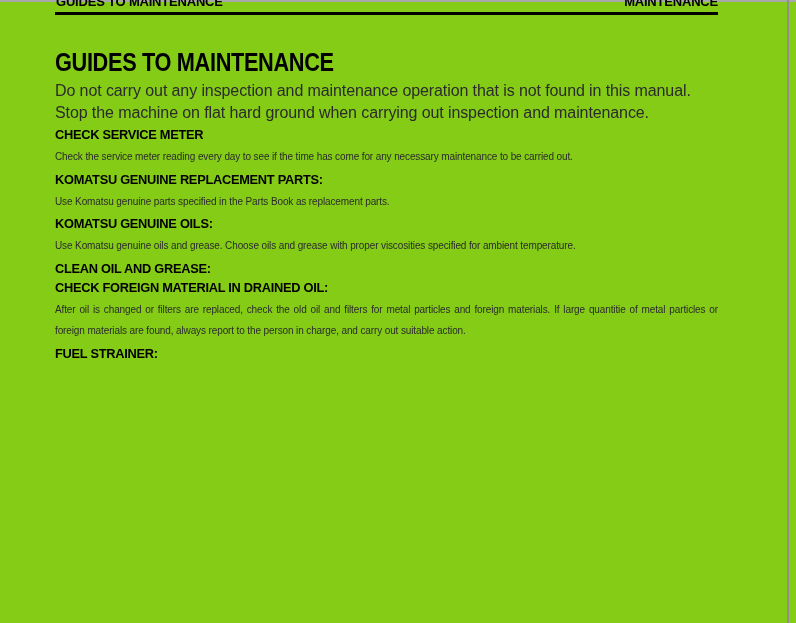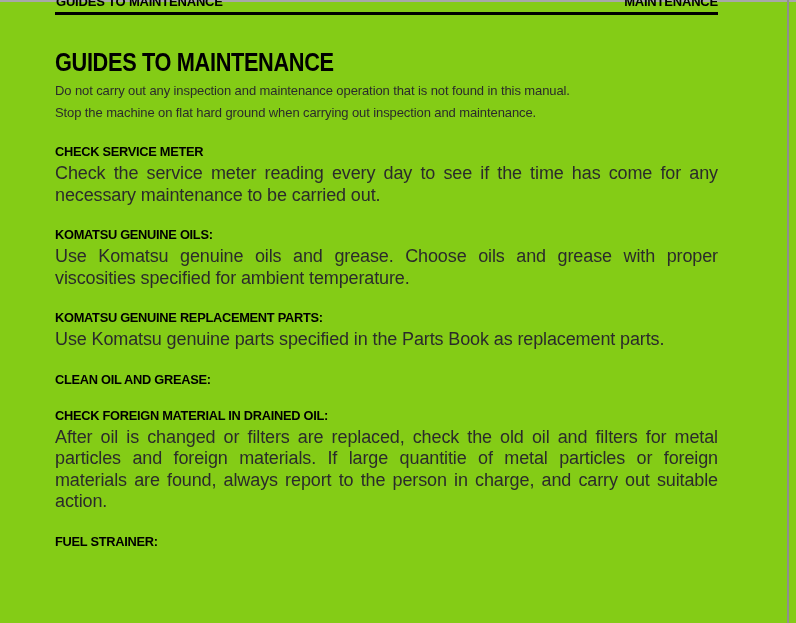--- a/index.html
+++ b/index.html
@@ -58,38 +58,38 @@
     font-weight: 700;
     color: #000;
     letter-spacing: -0.4px;
     transform: scaleX(0.87);
     transform-origin: 0 50%;
     white-space: nowrap;
     line-height: 26px;
   }
   .intro {
     margin-top: 5px;
-    font-size: 13px;
+    font-size: 16px;
     line-height: 21.5px;
     letter-spacing: -0.1px;
   }
-  .section { margin-top: 21px; }
+  .section { margin-top: 4px; }
   .section-heading {
     font-size: 13.5px;
     font-weight: 700;
     color: #000;
     letter-spacing: -0.3px;
     line-height: 15px;
     transform: scaleX(0.95);
     transform-origin: 0 50%;
     white-space: nowrap;
   }
   .section-body {
     margin-top: 4px;
-    font-size: 18px;
+    font-size: 10px;
     line-height: 21.5px;
     letter-spacing: -0.12px;
     text-align: justify;
     text-align-last: left;
   }
 </style>
 </head>
 <body>
 
 <div id="page">
@@ -109,27 +109,27 @@
       <div>Do not carry out any inspection and maintenance operation that is not found in this manual.</div>
       <div>Stop the machine on flat hard ground when carrying out inspection and maintenance.</div>
     </div>
 
     <div class="section">
       <div class="section-heading">CHECK SERVICE METER</div>
       <div class="section-body">Check the service meter reading every day to see if the time has come for any necessary maintenance to be carried out.</div>
     </div>
 
     <div class="section">
-      <div class="section-heading">KOMATSU GENUINE OILS:</div>
-      <div class="section-body">Use Komatsu genuine oils and grease. Choose oils and grease with proper viscosities specified for ambient temperature.</div>
+      <div class="section-heading">KOMATSU GENUINE REPLACEMENT PARTS:</div>
+      <div class="section-body">Use Komatsu genuine parts specified in the Parts Book as replacement parts.</div>
     </div>
 
     <div class="section">
-      <div class="section-heading">KOMATSU GENUINE REPLACEMENT PARTS:</div>
-      <div class="section-body">Use Komatsu genuine parts specified in the Parts Book as replacement parts.</div>
+      <div class="section-heading">KOMATSU GENUINE OILS:</div>
+      <div class="section-body">Use Komatsu genuine oils and grease. Choose oils and grease with proper viscosities specified for ambient temperature.</div>
     </div>
 
 
     <div class="section">
       <div class="section-heading">CLEAN OIL AND GREASE:</div>
     </div>
 
     <div class="section">
       <div class="section-heading">CHECK FOREIGN MATERIAL IN DRAINED OIL:</div>
       <div class="section-body">After oil is changed or filters are replaced, check the old oil and filters for metal particles and foreign materials. If large quantitie of metal particles or foreign materials are found, always report to the person in charge, and carry out suitable action.</div>

